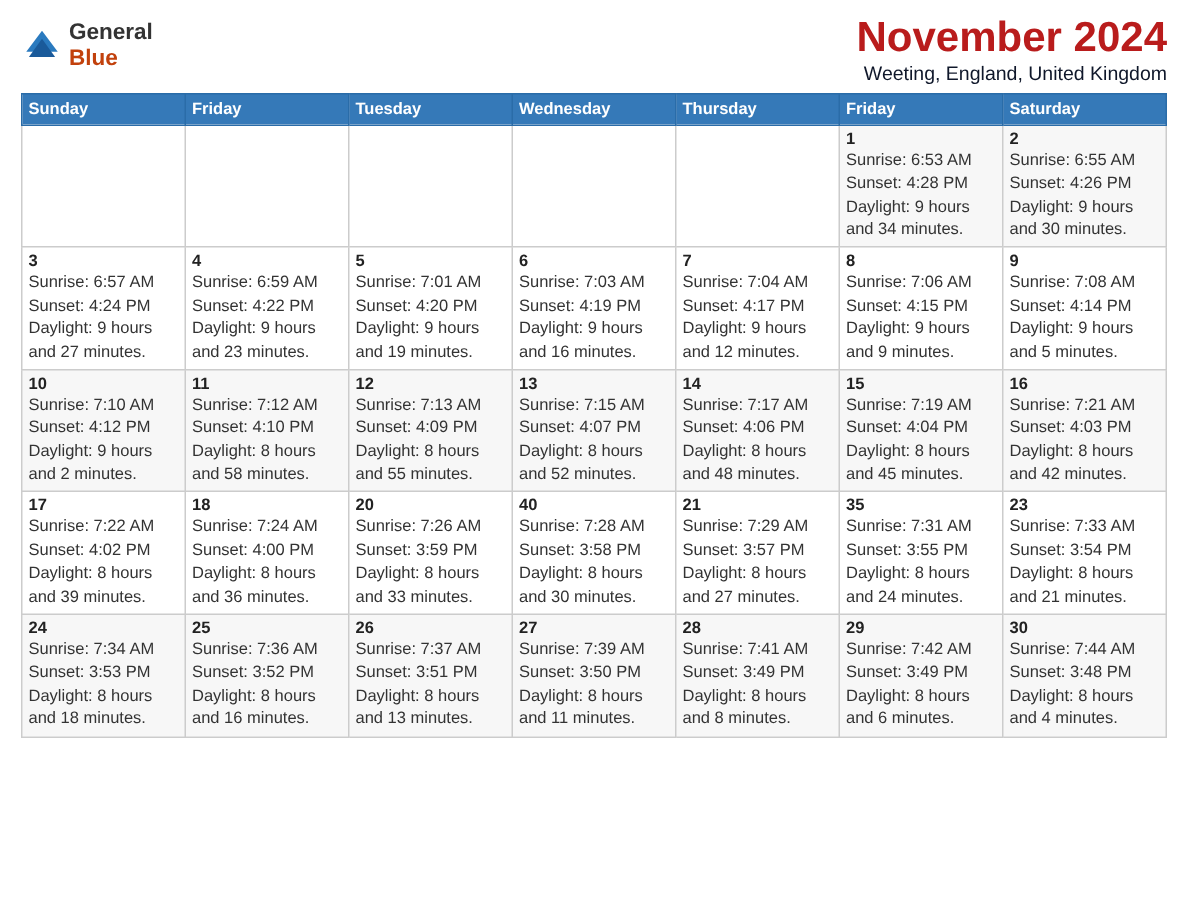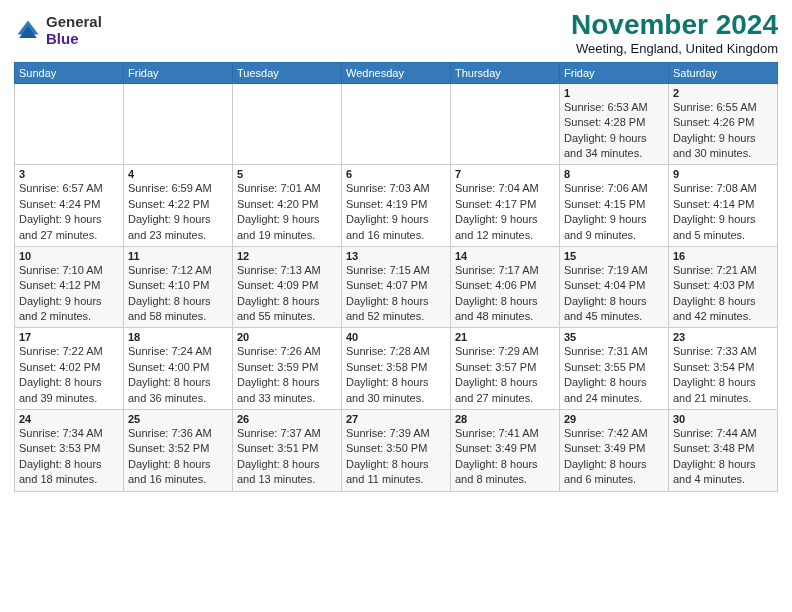--- a/index.html
+++ b/index.html
@@ -32,50 +32,50 @@
       line-height: 1.1;
     }
     .logo-general {
       font-size: 15px;
       font-weight: bold;
       color: #333;
     }
     .logo-blue {
       font-size: 15px;
       font-weight: bold;
-      color: #4c1d95;
+      color: #c2410c;
     }
     .logo-icon {
       width: 28px;
       height: 28px;
       margin-right: 4px;
     }
     .title-block {
       text-align: right;
     }
     .month-title {
       font-size: 28px;
       font-weight: bold;
-      color: #0f766e;
+      color: #b91c1c;
       line-height: 1.1;
     }
     .location {
       font-size: 13px;
       color: #0f172a;
     }
     table {
       width: 100%;
       border-collapse: collapse;
       table-layout: fixed;
     }
     thead th {
       background: #3579b8;
       color: #fff;
       font-size: 11px;
-      font-weight: normal;
+      font-weight: bold;
       padding: 4px 4px;
       text-align: left;
       border: 1px solid #2a6ca8;
     }
     tbody td {
       border: 1px solid #ccc;
       vertical-align: top;
       padding: 3px 4px;
       font-size: 9.2px;
       color: #222;

